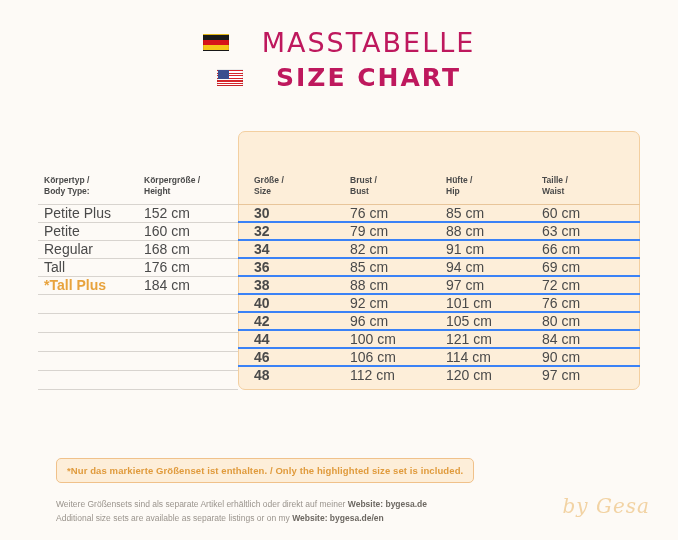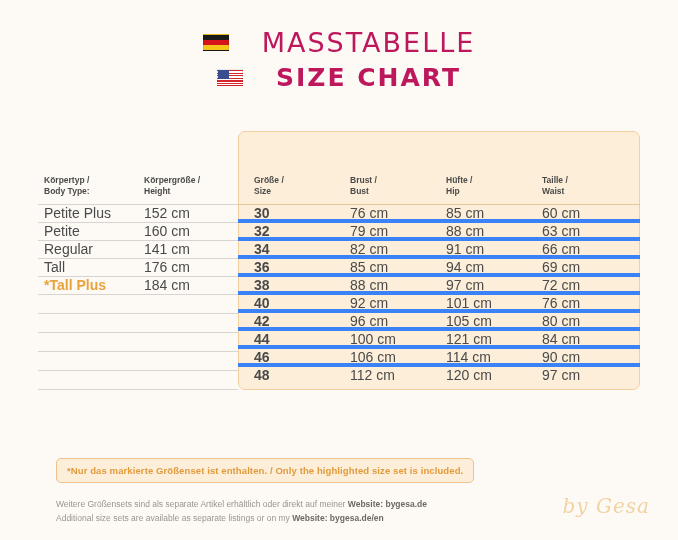--- a/index.html
+++ b/index.html
@@ -126,21 +126,21 @@
   }
   .row {
     display: flex;
     font-size: 14px;
     line-height: 1.2;
     height: 18px;
     border-bottom: 1px solid #d8d4cf;
     box-sizing: border-box;
   }
   .right-table .row {
-    border-bottom: 4px solid #3b82f6;
+    border-bottom: 2px solid #3b82f6;
     padding-left: 10px;
   }
   .right-table .row.last {
     border-bottom: none;
   }
   .cell {
     padding-left: 6px;
     box-sizing: border-box;
   }
   .bold {
@@ -235,21 +235,21 @@
       <div class="row">
         <div class="cell c-bodytype">Petite Plus</div>
         <div class="cell c-height">152 cm</div>
       </div>
       <div class="row">
         <div class="cell c-bodytype">Petite</div>
         <div class="cell c-height">160 cm</div>
       </div>
       <div class="row">
         <div class="cell c-bodytype">Regular</div>
-        <div class="cell c-height">141 cm</div>
+        <div class="cell c-height">168 cm</div>
       </div>
       <div class="row">
         <div class="cell c-bodytype">Tall</div>
         <div class="cell c-height">176 cm</div>
       </div>
       <div class="row">
         <div class="cell c-bodytype star">*Tall Plus</div>
         <div class="cell c-height">184 cm</div>
       </div>
 

